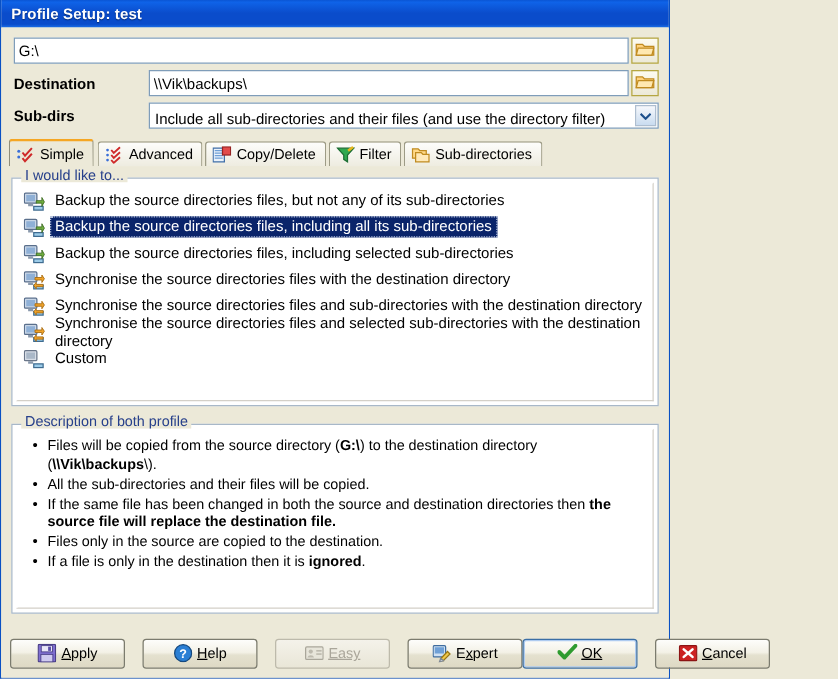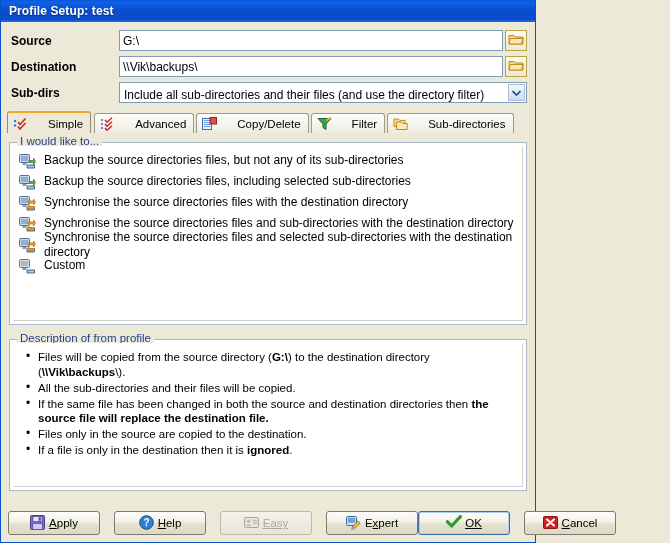--- a/index.html
+++ b/index.html
@@ -115,21 +115,21 @@
     align-items: flex-end;
     padding-left: 6px;
     height: 22px;
     margin-top: 2px;
     position: relative;
     z-index: 3;
   }
   .tab {
     display: flex;
     align-items: center;
-    gap: 20px;
+    gap: 4px;
     height: 20px;
     padding: 0 7px 0 5px;
     font-size: 11.5px;
     color: #000;
     background: linear-gradient(to bottom,#fdfdfb,#eeece0);
     border: 1px solid #9d9b86;
     border-bottom: none;
     border-radius: 3px 3px 0 0;
     margin-right: 2px;
     cursor: pointer;
@@ -285,21 +285,20 @@
 
   <div class="titlebar">
     <span>Profile Setup: test</span>
   </div>
 
   <div class="client">
 
     <div class="form">
 
       <div class="row">
-        <div class="lbl">Source</div>
         <div class="fieldwrap">
           <input class="txt" type="text" value="G:\" style="">
           <button class="browse">
             <span>
               <svg width="16" height="14" viewBox="0 0 16 14">
                 <path d="M1 3.5 L1 12 L15 12 L15 5 L7.5 5 L6 3.5 Z" fill="#ffd27f" stroke="#c08b20" stroke-width="1"></path>
                 <path d="M2.5 6.5 L15 6.5 L13.5 12 L1 12 Z" fill="#ffe8b0" stroke="#c08b20" stroke-width="1"></path>
               </svg>
             </span>
           </button>
@@ -411,41 +410,53 @@
               <rect x="0.5" y="1.5" width="10" height="8" rx="1" fill="#c9d6e6" stroke="#5a6f8c"></rect>
               <rect x="2" y="3" width="7" height="5" fill="#8fb0d6"></rect>
               <rect x="3.5" y="10" width="4" height="2" fill="#8a99ac"></rect>
               <path d="M8 12 L15.5 12 L15.5 15 L8 15 Z" fill="#9ccbe8" stroke="#3f6c90"></path>
               <path d="M10 7.5 L14.5 7.5 L14.5 5 L16.5 8.5 L14.5 12 L14.5 9.5 L10 9.5 Z" fill="#6fae3e" stroke="#3e6b23" stroke-width="0.7"></path>
             </svg>
           </span>
           <span class="txtspan">Backup the source directories files, but not any of its sub-directories</span>
         </div>
 
-
-        <div class="litem">
+        <div class="litem selected">
           <span class="lico">
             <svg width="17" height="16" viewBox="0 0 17 16">
               <rect x="0.5" y="1.5" width="10" height="8" rx="1" fill="#c9d6e6" stroke="#5a6f8c"></rect>
               <rect x="2" y="3" width="7" height="5" fill="#8fb0d6"></rect>
               <rect x="3.5" y="10" width="4" height="2" fill="#8a99ac"></rect>
               <path d="M8 12 L15.5 12 L15.5 15 L8 15 Z" fill="#9ccbe8" stroke="#3f6c90"></path>
               <path d="M10 7.5 L14.5 7.5 L14.5 5 L16.5 8.5 L14.5 12 L14.5 9.5 L10 9.5 Z" fill="#6fae3e" stroke="#3e6b23" stroke-width="0.7"></path>
             </svg>
           </span>
-          <span class="txtspan">Backup the source directories files, including selected sub-directories</span>
+          <span class="txtspan">Backup the source directories files, including all its sub-directories</span>
         </div>
 
         <div class="litem">
           <span class="lico">
             <svg width="17" height="16" viewBox="0 0 17 16">
               <rect x="0.5" y="1.5" width="10" height="8" rx="1" fill="#c9d6e6" stroke="#5a6f8c"></rect>
               <rect x="2" y="3" width="7" height="5" fill="#8fb0d6"></rect>
               <rect x="3.5" y="10" width="4" height="2" fill="#8a99ac"></rect>
               <path d="M8 12 L15.5 12 L15.5 15 L8 15 Z" fill="#9ccbe8" stroke="#3f6c90"></path>
+              <path d="M10 7.5 L14.5 7.5 L14.5 5 L16.5 8.5 L14.5 12 L14.5 9.5 L10 9.5 Z" fill="#6fae3e" stroke="#3e6b23" stroke-width="0.7"></path>
+            </svg>
+          </span>
+          <span class="txtspan">Backup the source directories files, including selected sub-directories</span>
+        </div>
+
+        <div class="litem">
+          <span class="lico">
+            <svg width="17" height="16" viewBox="0 0 17 16">
+              <rect x="0.5" y="1.5" width="10" height="8" rx="1" fill="#c9d6e6" stroke="#5a6f8c"></rect>
+              <rect x="2" y="3" width="7" height="5" fill="#8fb0d6"></rect>
+              <rect x="3.5" y="10" width="4" height="2" fill="#8a99ac"></rect>
+              <path d="M8 12 L15.5 12 L15.5 15 L8 15 Z" fill="#9ccbe8" stroke="#3f6c90"></path>
               <path d="M9 6 L14.5 6 L14.5 4 L16.5 7 L14.5 10 L14.5 8 L9 8 Z" fill="#f0a32a" stroke="#a86c10" stroke-width="0.7"></path>
               <path d="M15.5 11.5 L10 11.5 L10 9.8 L8 12.4 L10 15 L10 13.3 L15.5 13.3 Z" fill="#f0a32a" stroke="#a86c10" stroke-width="0.7"></path>
             </svg>
           </span>
           <span class="txtspan">Synchronise the source directories files with the destination directory</span>
         </div>
 
         <div class="litem">
           <span class="lico">
             <svg width="17" height="16" viewBox="0 0 17 16">
@@ -483,21 +494,21 @@
               <path d="M8 12 L15.5 12 L15.5 15 L8 15 Z" fill="#9ccbe8" stroke="#3f6c90"></path>
             </svg>
           </span>
           <span class="txtspan">Custom</span>
         </div>
 
       </div>
     </div>
 
     <div class="group" id="desc-group">
-      <div class="glabel">Description of from profile</div>
+      <div class="glabel">Description of both profile</div>
       <div class="desc">
         <ul id="desc-list">
             <li><span>Files will be copied from the source directory (</span><b>G:\</b><span>) to the destination directory (</span><b>\\Vik\backups</b><span>\).</span></li>
             <li><span>All the sub-directories and their files will be copied.</span></li>
             <li><span>If the same file has been changed in both the source and destination directories then </span><b>the source file will replace the destination file.</b></li>
             <li><span>Files only in the source are copied to the destination.</span></li>
             <li><span>If a file is only in the destination then it is </span><b>ignored</b><span>.</span></li>
           </ul>
       </div>
     </div>

